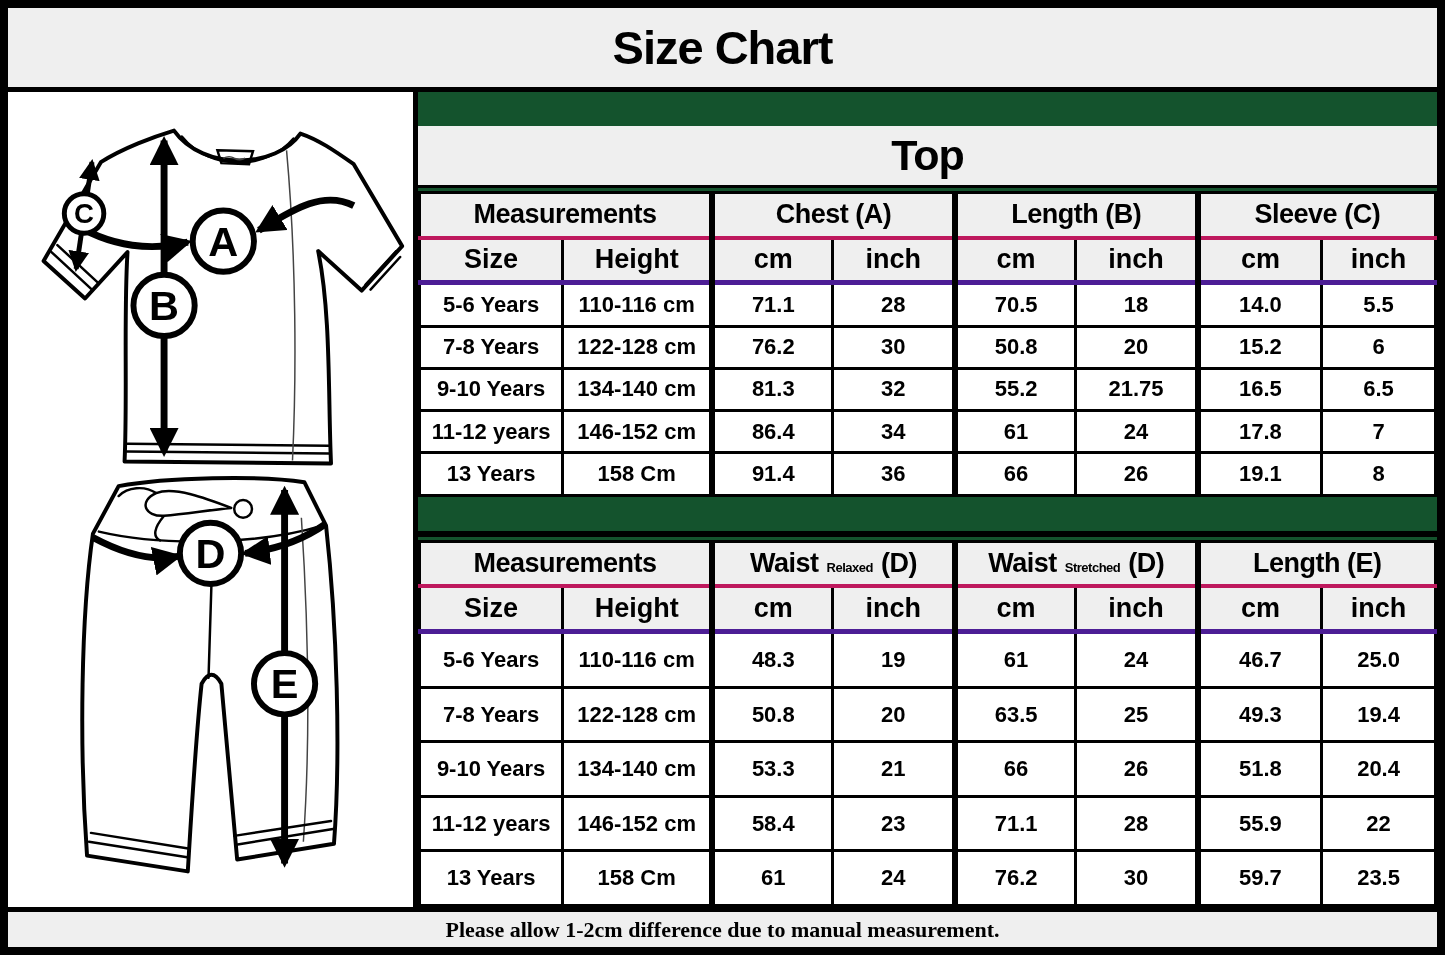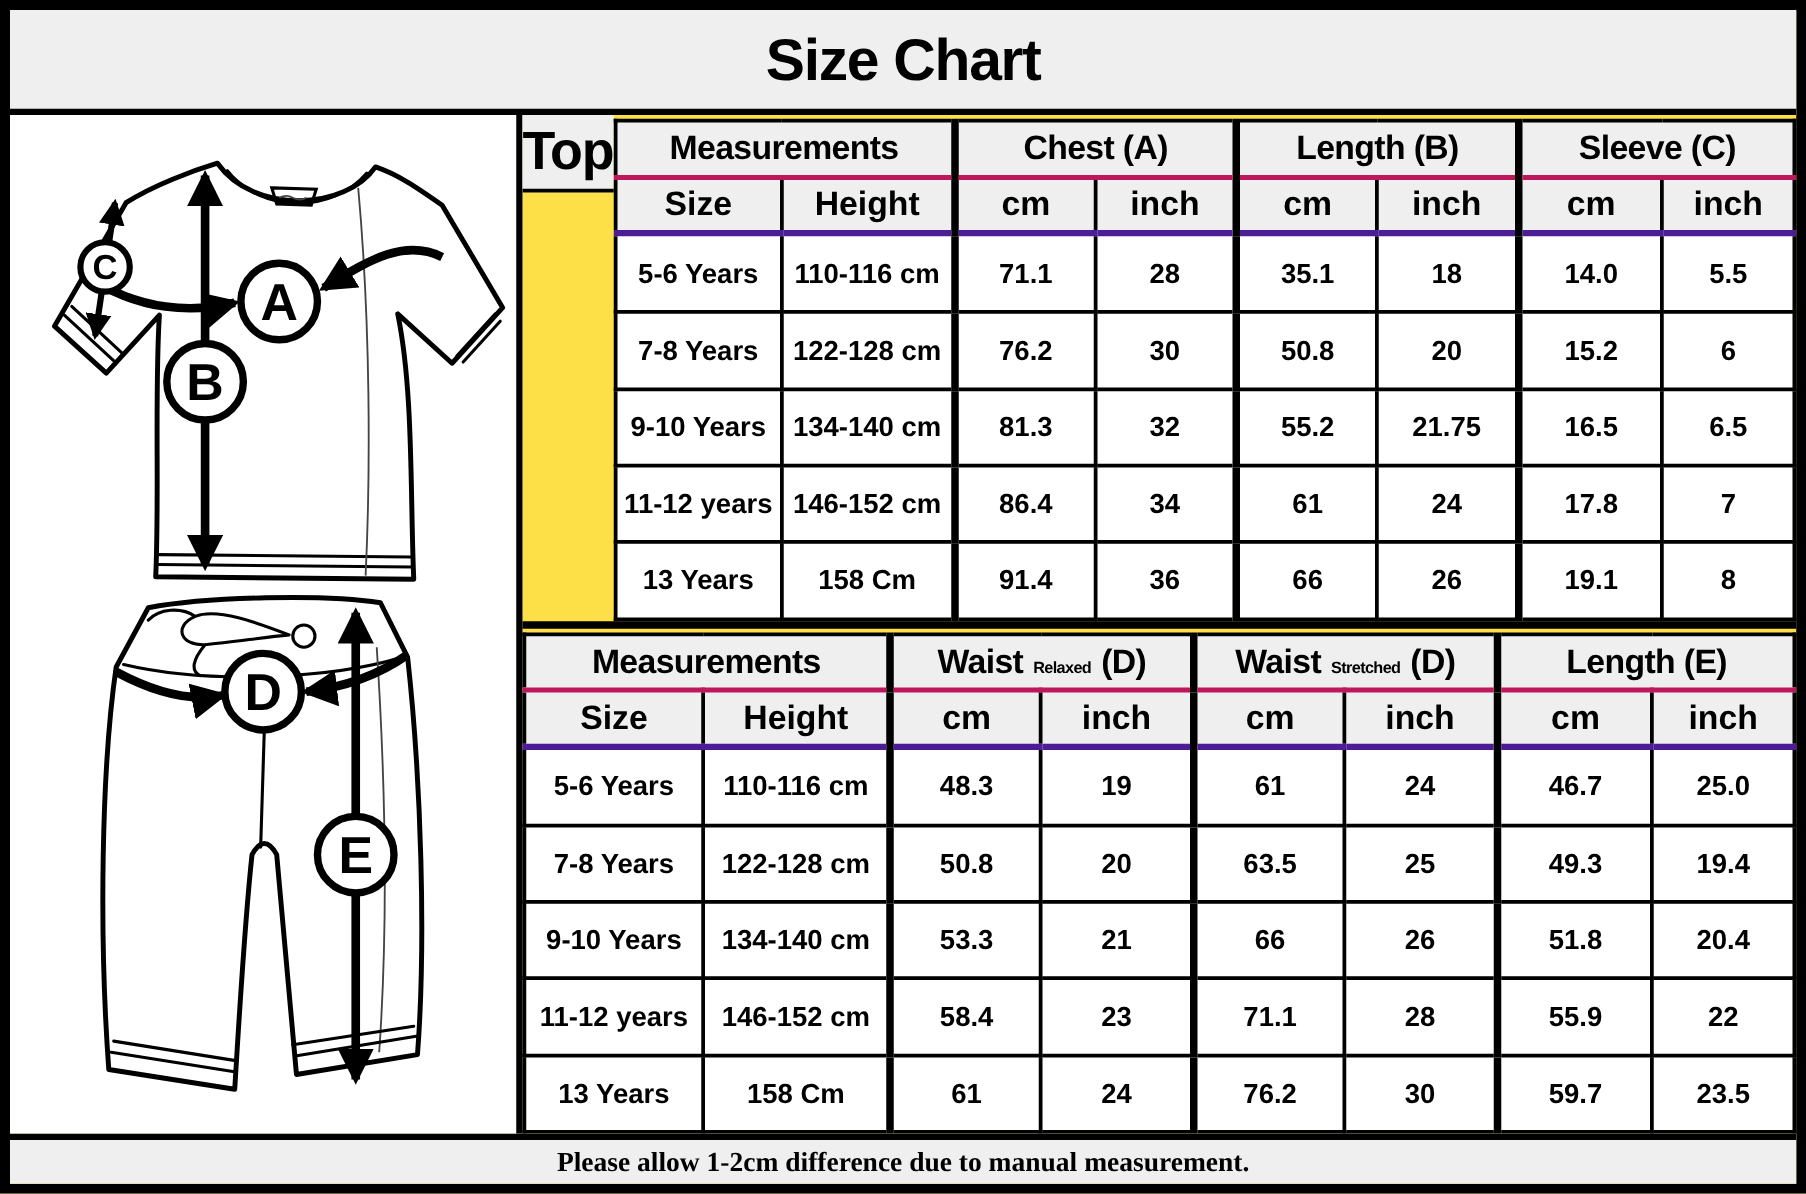--- a/index.html
+++ b/index.html
@@ -1,27 +1,27 @@
 <!DOCTYPE html>
 <html><head>
 <meta charset="utf-8">
 <style>
   * { margin:0; padding:0; box-sizing:border-box; }
   html,body { width:1445px; height:955px; overflow:hidden; background:#fff;
               font-family:"Liberation Sans", sans-serif; color:#000; }
-  .page { width:1445px; height:955px; border:8px solid #000; background:#fde047;
+  .page { width:1445px; height:955px; border:8px solid #000; background:#14532d;
           display:flex; flex-direction:column; }
   .title-bar { height:84px; background:#efefef; border-bottom:5px solid #000;
                display:flex; align-items:center; justify-content:center;
                font-size:47px; font-weight:bold; letter-spacing:-1px; }
   .content { flex:1; display:flex; min-height:0; }
   .diagram-panel { width:410px; flex:0 0 410px; border-right:5px solid #000; background:#fff; }
   .diagram-panel svg { width:100%; height:100%; display:block; }
   .tables-panel { flex:1; display:flex; flex-direction:column; min-width:0; }
-  .section { flex:1; display:flex; flex-direction:row; min-height:0; }
+  .section { flex:1; display:flex; flex-direction:column; min-height:0;margin-top:34px; }
   .section + .section { border-top:6px solid #000; }
   .section-title { height:62px; background:#efefef; border-bottom:3px solid #000;
                    display:flex; align-items:center; justify-content:center;
                    font-size:43px; font-weight:bold; letter-spacing:-1px; }
   .table-wrap { flex:1; padding-top:3px; min-height:0; }
   table.size-table { width:100%; height:100%; border-collapse:collapse;
                      table-layout:fixed; border-top:3px solid #000; }
   .size-table th, .size-table td { border:3px solid #000; text-align:center;
                      vertical-align:middle; font-weight:bold; padding:0; }
   tr.group-row th { background:#efefef; font-size:27px; height:45px;
@@ -165,21 +165,21 @@
                   <th class="gb">cm</th>
                   <th>inch</th>
                   <th class="gb">cm</th>
                   <th>inch</th>
                 </tr>
                 <tr class="data-row">
                   <td>5-6 Years</td>
                   <td>110-116 cm</td>
                   <td class="gb">71.1</td>
                   <td>28</td>
-                  <td class="gb">35.1</td>
+                  <td class="gb">70.5</td>
                   <td>18</td>
                   <td class="gb">14.0</td>
                   <td>5.5</td>
                 </tr>
                 <tr class="data-row">
                   <td>7-8 Years</td>
                   <td>122-128 cm</td>
                   <td class="gb">76.2</td>
                   <td>30</td>
                   <td class="gb">50.8</td>

